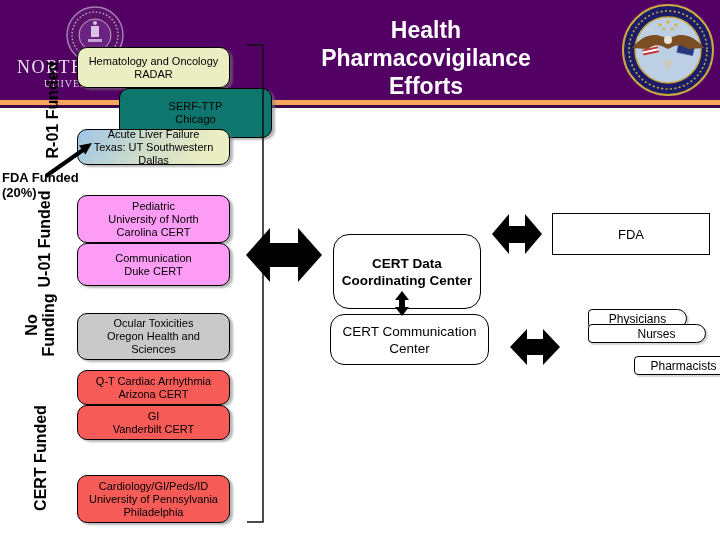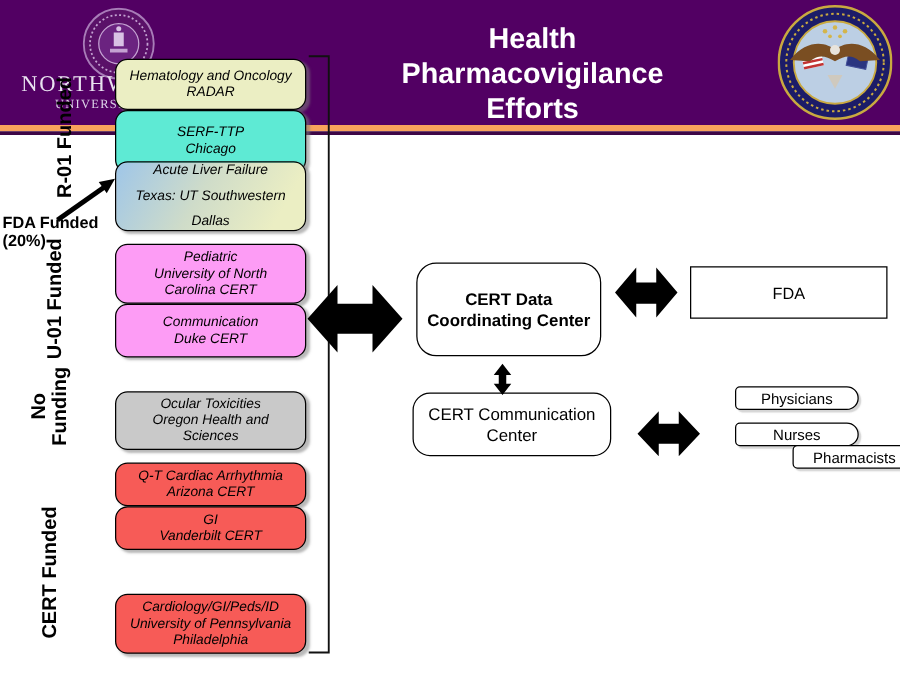--- a/index.html
+++ b/index.html
@@ -15,29 +15,29 @@
             font-family:"Liberation Serif", serif;font-size:18px;letter-spacing:1.5px;}
   .nw-text2{position:absolute;left:44px;top:78px;z-index:2;color:#DDD2E8;
             font-family:"Liberation Serif", serif;font-size:10px;letter-spacing:1px;}
   .seal{position:absolute;z-index:2;}
   
   .rlabel{position:absolute;z-index:2;font-weight:bold;font-size:16px;text-align:center;
           transform:rotate(-90deg);white-space:nowrap;}
   .fda-label{position:absolute;left:2px;top:170px;z-index:2;font-weight:bold;
              font-size:13px;line-height:15px;}
   
-  .cbox{position:absolute;left:92px;width:153px;z-index:3;border:1px solid #000;
+  .cbox{position:absolute;left:77px;width:153px;z-index:3;border:1px solid #000;
         border-radius:10px;display:flex;flex-direction:column;justify-content:center;
         text-align:center;font-size:11px;line-height:13px;padding:0 2px;box-sizing:border-box;
-        box-shadow:3px 2px 2px rgba(125,125,125,0.55);font-style:italic;}
+        box-shadow:3px 2px 2px rgba(125,125,125,0.55);}
   .ln{display:block;}
   
   .wbox{position:absolute;z-index:3;background:#fff;border:1px solid #000;
         display:flex;flex-direction:column;justify-content:center;text-align:center;}
-  .data-center{left:333px;top:210px;width:146px;height:73px;border-radius:16px;
+  .data-center{left:333px;top:234px;width:146px;height:73px;border-radius:16px;
                font-weight:bold;font-size:13.5px;line-height:17px;align-items:center;}
   .comm-center{left:330px;top:314px;width:157px;height:49px;border-radius:14px;
                font-size:13.5px;line-height:17px;}
   .fda-box{left:552px;top:213px;width:156px;height:40px;border-radius:0;font-size:13px;}
   .aud{left:588px;width:97px;height:17px;border-radius:5px 12px 12px 5px;font-size:12px;
        box-shadow:2px 2px 1px rgba(150,150,150,0.4);}
   .overlay{position:absolute;left:0;top:0;z-index:6;pointer-events:none;}
 </style>
 </head>
 <body>
@@ -98,25 +98,25 @@
   <div class="rlabel" style="left:-23px;top:448px;width:130px;height:20px;">CERT Funded</div>
   <div class="fda-label">
       <span class="ln">FDA Funded</span>
       <span class="ln">(20%)</span>
     </div>
 
   <div class="cbox" style="top:47px;height:41px;background:#EBEEC3;">
       <span class="ln">Hematology and Oncology</span>
       <span class="ln">RADAR</span>
     </div>
-  <div class="cbox" style="top:88px;height:50px;background:#5eead4;">
+  <div class="cbox" style="top:88px;height:50px;background:#0f766e;margin-left:42px;">
       <span class="ln">SERF-TTP</span>
       <span class="ln">Chicago</span>
     </div>
-  <div class="cbox" style="top:129px;height:56px;background:linear-gradient(120deg,#9FC6E8 0%,#CFDCC9 45%,#EBEEC3 85%);justify-content:space-between;">
+  <div class="cbox" style="top:129px;height:36px;background:linear-gradient(120deg,#9FC6E8 0%,#CFDCC9 45%,#EBEEC3 85%);">
       <span class="ln">Acute Liver Failure</span>
       <span class="ln">Texas: UT Southwestern</span>
       <span class="ln">Dallas</span>
     </div>
 
   <div class="cbox" style="top:195px;height:48px;background:#FD9CF5;align-items:center;">
       <span class="ln">Pediatric</span>
       <span class="ln">University of North</span>
       <span class="ln">Carolina CERT</span>
     </div>
@@ -148,21 +148,21 @@
   <div class="wbox data-center">
       <span class="ln">CERT Data</span>
       <span class="ln">Coordinating Center</span>
     </div>
   <div class="wbox comm-center">
       <span class="ln">CERT Communication</span>
       <span class="ln">Center</span>
     </div>
   <div class="wbox fda-box">FDA</div>
   <div class="wbox aud" style="top:309px;">Physicians</div>
-  <div class="wbox aud" style="top:338px;">Nurses</div>
+  <div class="wbox aud" style="top:324px;padding-left:19px;">Nurses</div>
   <div class="wbox aud" style="top:356px;margin-left:46px;">Pharmacists</div>
 
   <svg class="overlay" width="720" height="540" viewBox="0 0 720 540">
     <polyline points="247,45 263,45 263,522 247,522" fill="none" stroke="#111" stroke-width="1.5"></polyline>
     <polygon fill="#000" points="246,255 270,228 270,243 298,243 298,228 322,255 298,282 298,267 270,267 270,282"></polygon>
     <polygon fill="#000" points="492,234 509,214 509,226 525,226 525,214 542,234 525,254 525,243 509,243 509,254"></polygon>
     <polygon fill="#000" points="402,291 409,300 405,300 405,307 409,307 402,316 395,307 399,307 399,300 395,300"></polygon>
     <polygon fill="#000" points="510,347 527,329 527,339 543,339 543,329 560,347 543,365 543,355 527,355 527,365"></polygon>
     <line x1="46" y1="176" x2="83" y2="150" stroke="#000" stroke-width="4"></line>
     <polygon fill="#000" points="92,143 85.4,154.5 79,145.5"></polygon>

